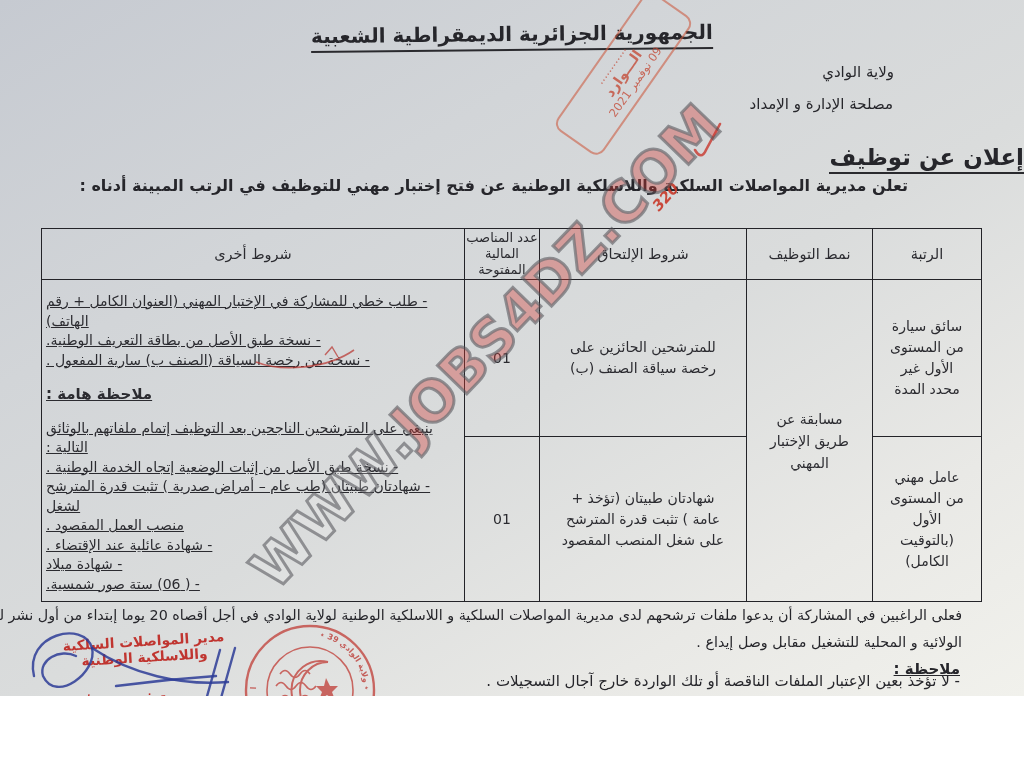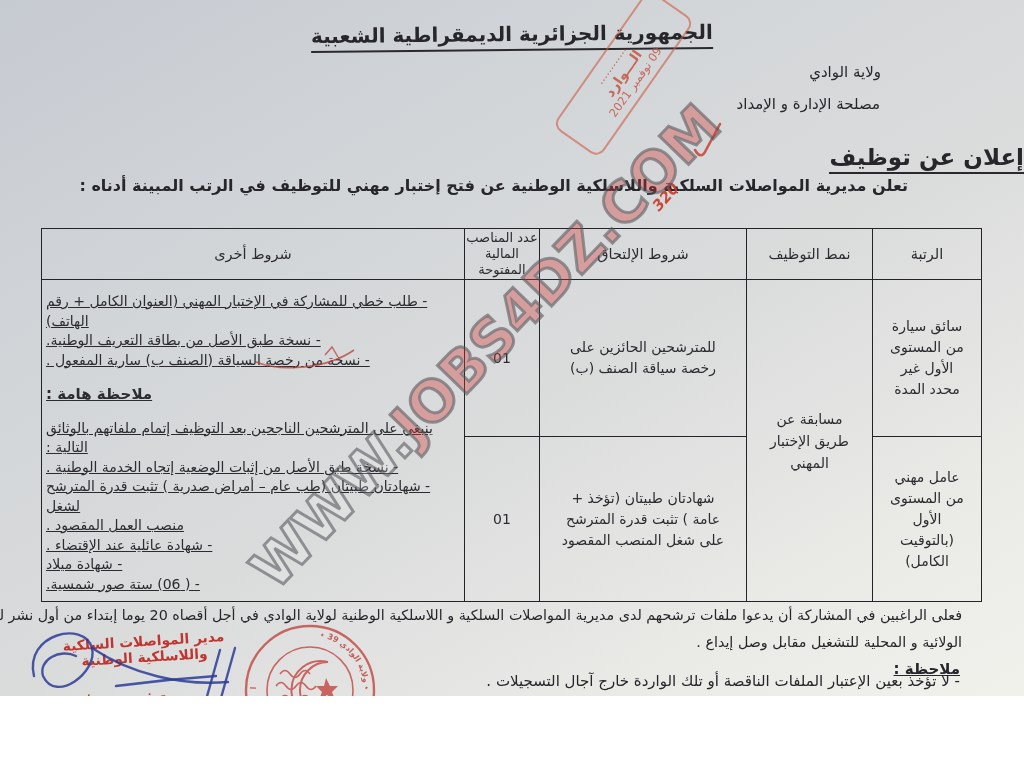--- a/index.html
+++ b/index.html
@@ -6,21 +6,21 @@
   body{font-family:"DejaVu Sans",sans-serif;}
   .page{
     position:relative;width:1024px;height:696px;overflow:hidden;
     background:linear-gradient(150deg,#c6cad1 0%,#d2d5d8 30%,#dadcdc 55%,#e9e9e6 80%,#f1f1ec 100%);
     direction:rtl;color:#26262b;
   }
   .abs{position:absolute;}
   
   .republic-title{top:22px;left:0;right:0;text-align:center;font-size:20px;font-weight:bold;}
   .republic-title span{display:inline-block;border-bottom:2.2px solid #2a2a2e;padding-bottom:3px;transform:rotate(-.6deg);}
-  .header-block{top:62px;right:119px;text-align:right;font-size:15px;line-height:21px;}
+  .header-block{top:62px;right:106px;text-align:right;font-size:15px;line-height:21px;}
   .header-block .l1{padding-left:0;padding-right:24px;}
   .header-block .l3{padding-right:25px;margin-top:11px;}
   .announce-title{top:144px;left:0;right:0;text-align:right;font-size:23px;font-weight:bold;}
   .announce-title span{display:inline-block;border-bottom:2.2px solid #2a2a2e;padding-bottom:2px;}
   .intro-line{top:176px;right:116px;font-size:16px;font-weight:bold;white-space:nowrap;}
   
   table.jobs{border-collapse:collapse;table-layout:fixed;width:940px;}
   .table-wrap{top:228px;right:42px;}
   table.jobs th,table.jobs td{border:1.8px solid #232328;font-size:14px;color:#2b2b30;}
   table.jobs th{font-weight:normal;height:40px;text-align:center;vertical-align:middle;font-size:14.5px;border-radius:17px;}

